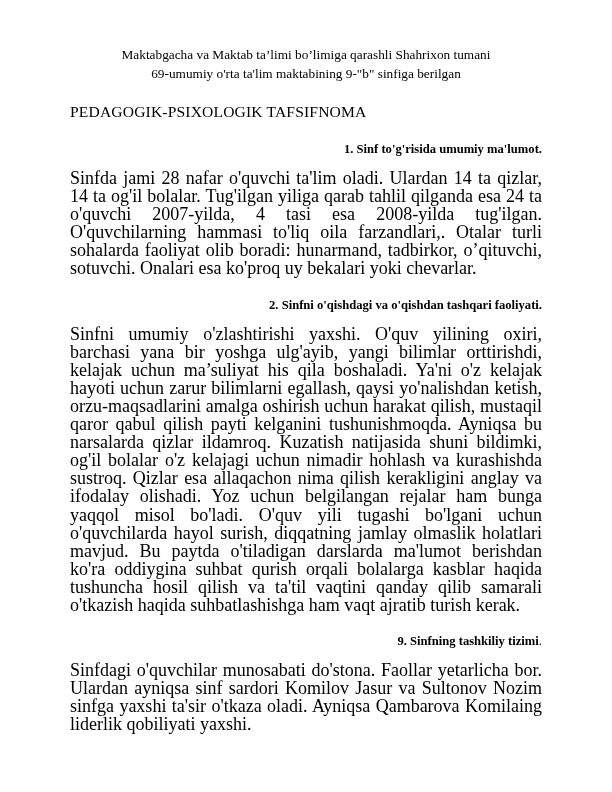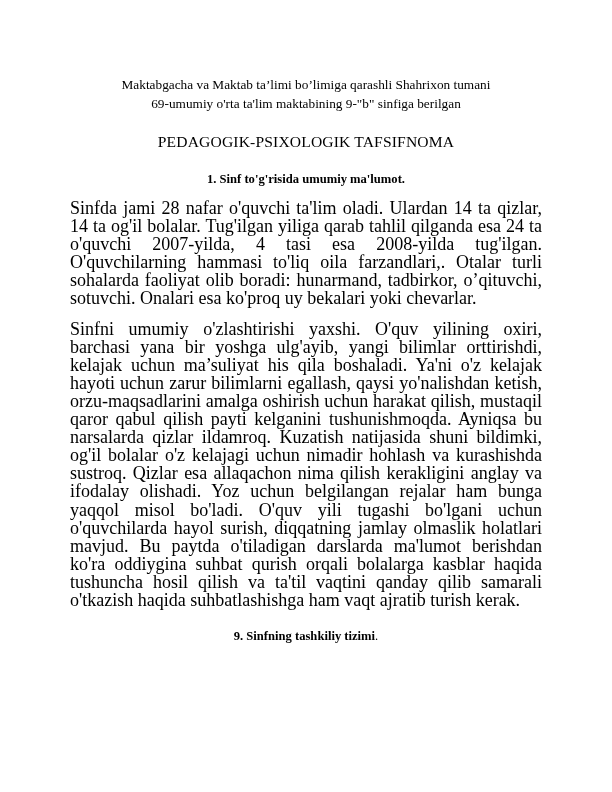--- a/index.html
+++ b/index.html
@@ -15,52 +15,52 @@
     background: #ffffff;
     margin: 0 auto;
     overflow: hidden;
     font-family: "Liberation Serif", "DejaVu Serif", serif;
     color: #000000;
     -webkit-font-smoothing: antialiased;
   }
   .content {
     position: absolute;
     left: 70px;
-    top: 76px;
+    top: 46px;
     width: 472px;
   }
 
   
   .doc-header {
     text-align: center;
     font-size: 13.3px;
     line-height: 18.5px;
     margin: 0 0 0 0;
   }
   .doc-header .hline {
     display: block;
   }
 
   
   .doc-title {
-    text-align: center;
+    text-align: left;
     font-size: 15.6px;
     line-height: 20px;
     font-weight: normal;
     letter-spacing: 0.15px;
     margin: 19px 0 0 0;
   }
 
   
   .section-heading {
     font-size: 12.6px;
     line-height: 18px;
     font-weight: bold;
     margin: 18px 0 0 0;
-    text-align: center;
+    text-align: right;
   }
   .section-heading .plain-suffix {
     font-weight: normal;
   }
 
   
   .body-par {
     font-size: 18px;
     line-height: 18.1px;
     text-align: justify;
@@ -83,18 +83,20 @@
     <div class="doc-header">
       <span class="hline">Maktabgacha va Maktab ta’limi bo’limiga qarashli Shahrixon tumani</span>
       <span class="hline">69-umumiy o'rta ta'lim maktabining 9-"b" sinfiga berilgan</span>
     </div>
 
     <h1 class="doc-title">PEDAGOGIK-PSIXOLOGIK TAFSIFNOMA</h1>
 
     <h2 class="section-heading"><span>1. Sinf to'g'risida umumiy ma'lumot.</span><span class="plain-suffix"></span></h2>
     <p class="body-par">Sinfda jami 28 nafar o'quvchi ta'lim oladi. Ulardan 14 ta qizlar, 14 ta og'il bolalar. Tug'ilgan yiliga qarab tahlil qilganda esa 24 ta o'quvchi 2007-yilda, 4 tasi esa 2008-yilda tug'ilgan. O'quvchilarning  hammasi to'liq oila farzandlari,. Otalar turli sohalarda faoliyat olib boradi: hunarmand, tadbirkor, o’qituvchi, sotuvchi. Onalari esa ko'proq uy bekalari yoki chevarlar.</p>
 
+    <h2 class="section-heading"><span>2. Sinfni o'qishdagi va o'qishdan tashqari faoliyati.</span><span class="plain-suffix"></span></h2>
     <p class="body-par">Sinfni umumiy o'zlashtirishi yaxshi. O'quv yilining oxiri, barchasi yana bir yoshga ulg'ayib, yangi bilimlar orttirishdi, kelajak uchun ma’suliyat his qila boshaladi. Ya'ni o'z kelajak hayoti uchun zarur bilimlarni egallash, qaysi yo'nalishdan ketish, orzu-maqsadlarini amalga oshirish uchun harakat qilish, mustaqil qaror qabul qilish payti kelganini tushunishmoqda. Ayniqsa bu narsalarda qizlar ildamroq. Kuzatish natijasida shuni bildimki, og'il bolalar o'z kelajagi uchun nimadir hohlash va kurashishda sustroq. Qizlar esa allaqachon nima qilish kerakligini anglay va ifodalay olishadi. Yoz uchun belgilangan rejalar ham bunga yaqqol misol bo'ladi. O'quv yili tugashi bo'lgani uchun o'quvchilarda hayol surish, diqqatning jamlay olmaslik holatlari mavjud. Bu paytda o'tiladigan darslarda ma'lumot berishdan ko'ra oddiygina suhbat qurish orqali bolalarga kasblar haqida tushuncha hosil qilish va ta'til vaqtini qanday qilib samarali o'tkazish haqida suhbatlashishga ham vaqt ajratib turish kerak.</p>
 
     <h2 class="section-heading"><span>9. Sinfning tashkiliy tizimi</span><span class="plain-suffix">.</span></h2>
+    <p class="body-par">Sinfdagi o'quvchilar munosabati do'stona. Faollar yetarlicha bor. Ulardan ayniqsa sinf sardori Komilov Jasur va Sultonov Nozim sinfga yaxshi ta'sir o'tkaza oladi. Ayniqsa Qambarova Komilaing liderlik qobiliyati yaxshi.</p>
 
   </div>
 </div>
 
 </body></html>

